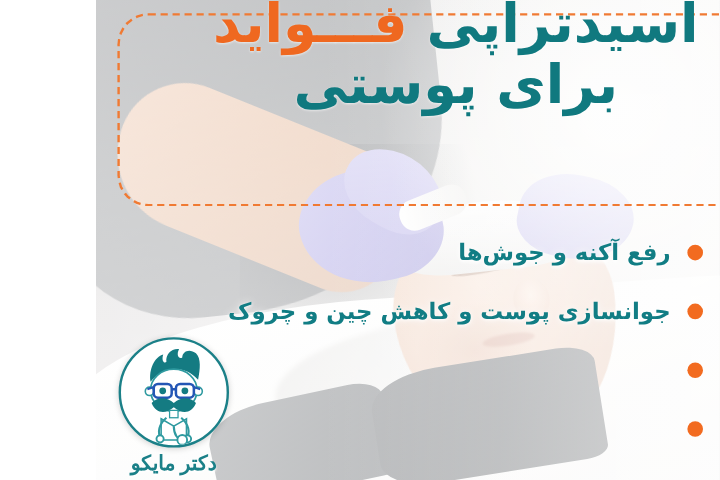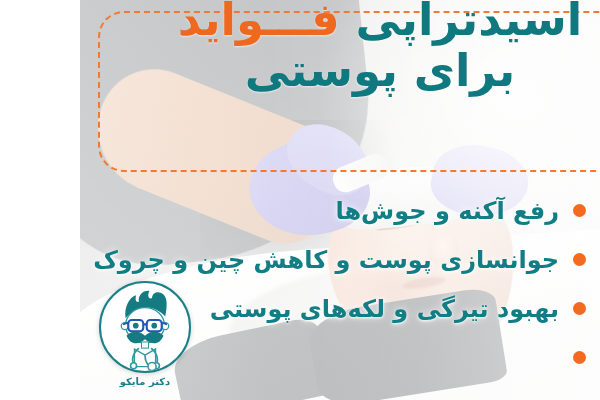--- a/index.html
+++ b/index.html
@@ -297,21 +297,21 @@
   .bullet {
     flex: 0 0 auto;
     width: 13px;
     height: 13px;
     border-radius: 50%;
     background: #f26b20;
     margin-left: 14px;
     box-shadow: 0 0 6px rgba(255,255,255,.85);
   }
   .benefit-text {
-    font-size: 24px;
+    font-size: 19px;
     font-weight: 700;
     color: #117d84;
     white-space: nowrap;
     text-shadow: 0 1px 3px rgba(255,255,255,.95), 0 0 8px rgba(255,255,255,.8);
   }
 
   
   .logo {
     position: absolute;
     left: 17px;
@@ -326,25 +326,26 @@
     border-radius: 50%;
     background: #ffffff;
     border: 2.5px solid #1b8088;
     box-shadow: 0 1px 5px rgba(0,0,0,.18);
     position: relative;
     overflow: hidden;
   }
   .logo-svg { display: block; width: 100%; height: 100%; }
   .logo-caption {
     margin-top: 3px;
-    font-size: 10px;
+    font-size: 17px;
     font-weight: 700;
     color: #1b8088;
     letter-spacing: 0;
     text-shadow: 0 1px 2px rgba(255,255,255,.9);
+    font-family: Liberation Serif, serif;
   }
 </style>
 </head>
 <body>
 
 <div id="poster">
 
   <div class="photo">
     <div class="bg-wall"></div>
     <div class="scrub"></div>
@@ -381,21 +382,20 @@
     <div class="benefit-row">
       <span class="bullet"></span>
       <span class="benefit-text">رفع آکنه و جوش‌ها</span>
     </div>
     <div class="benefit-row">
       <span class="bullet"></span>
       <span class="benefit-text">جوانسازی پوست و کاهش چین و چروک</span>
     </div>
     <div class="benefit-row">
       <span class="bullet"></span>
-      <span class="benefit-text">بهبود تیرگی و لکه‌های پوستی</span>
     </div>
     <div class="benefit-row">
       <span class="bullet"></span>
     </div>
   </div>
 
   <div class="logo">
     <div class="logo-circle">
       <svg class="logo-svg" viewBox="0 0 100 100">
 

